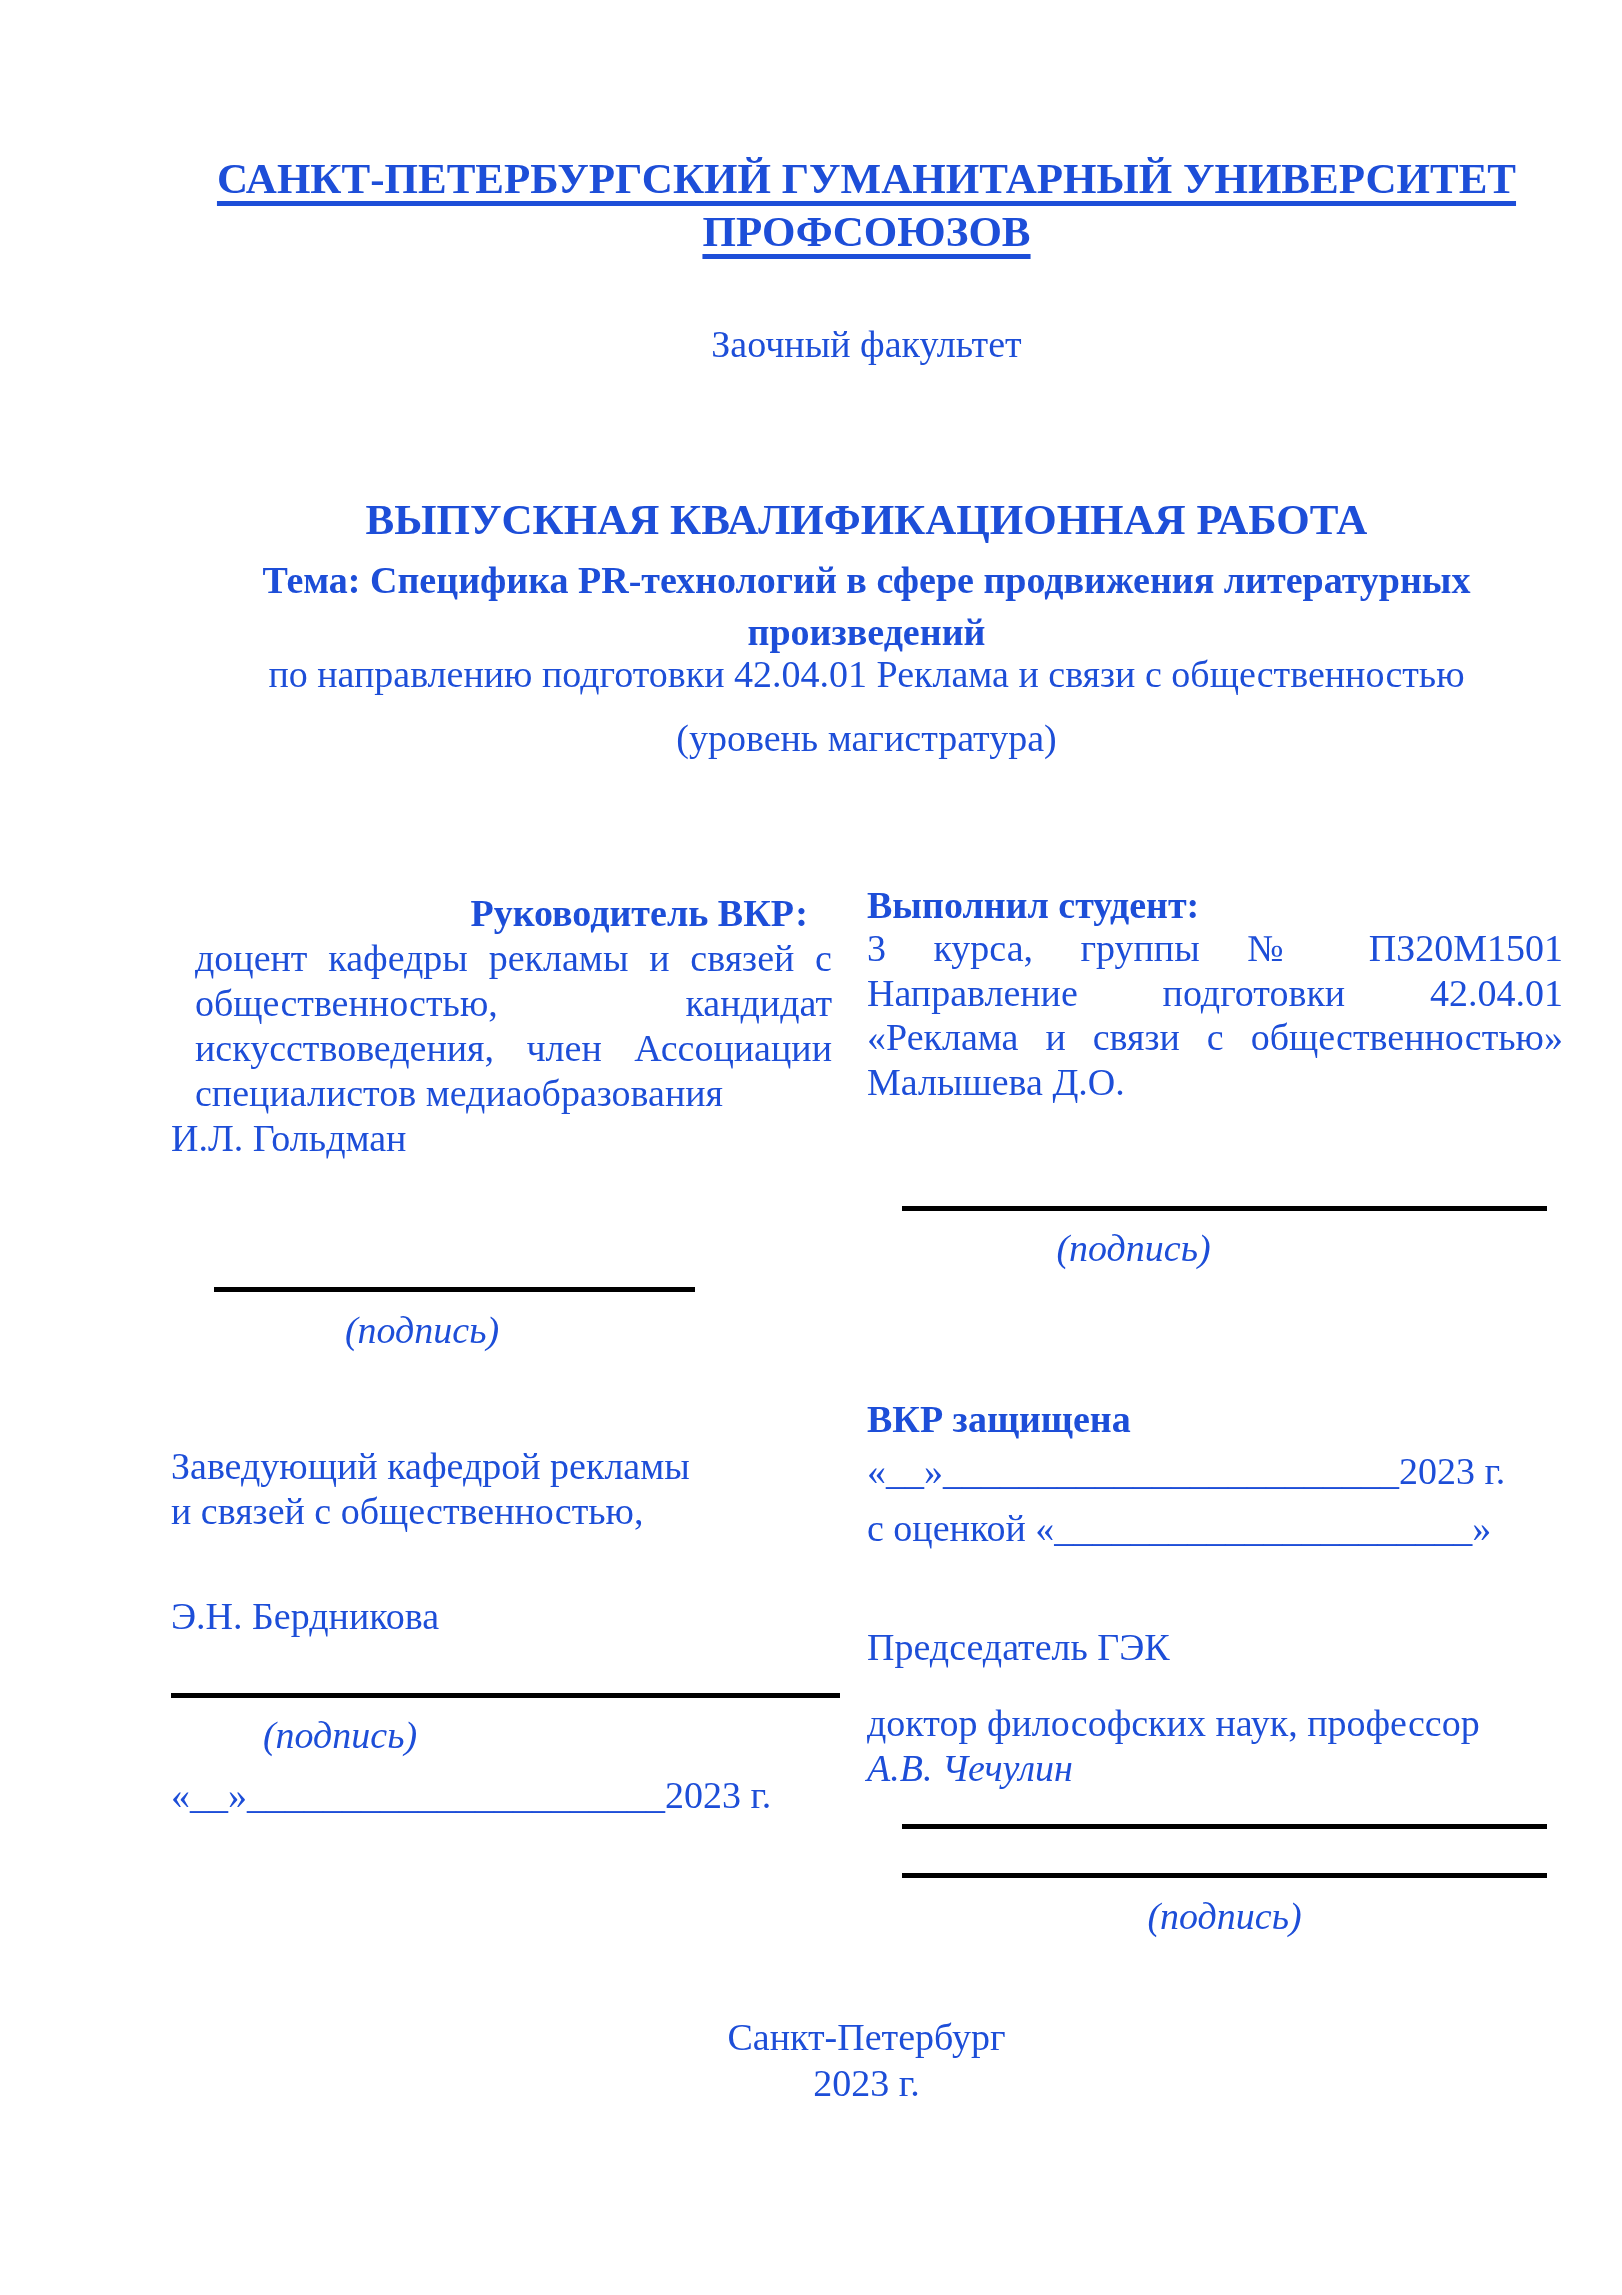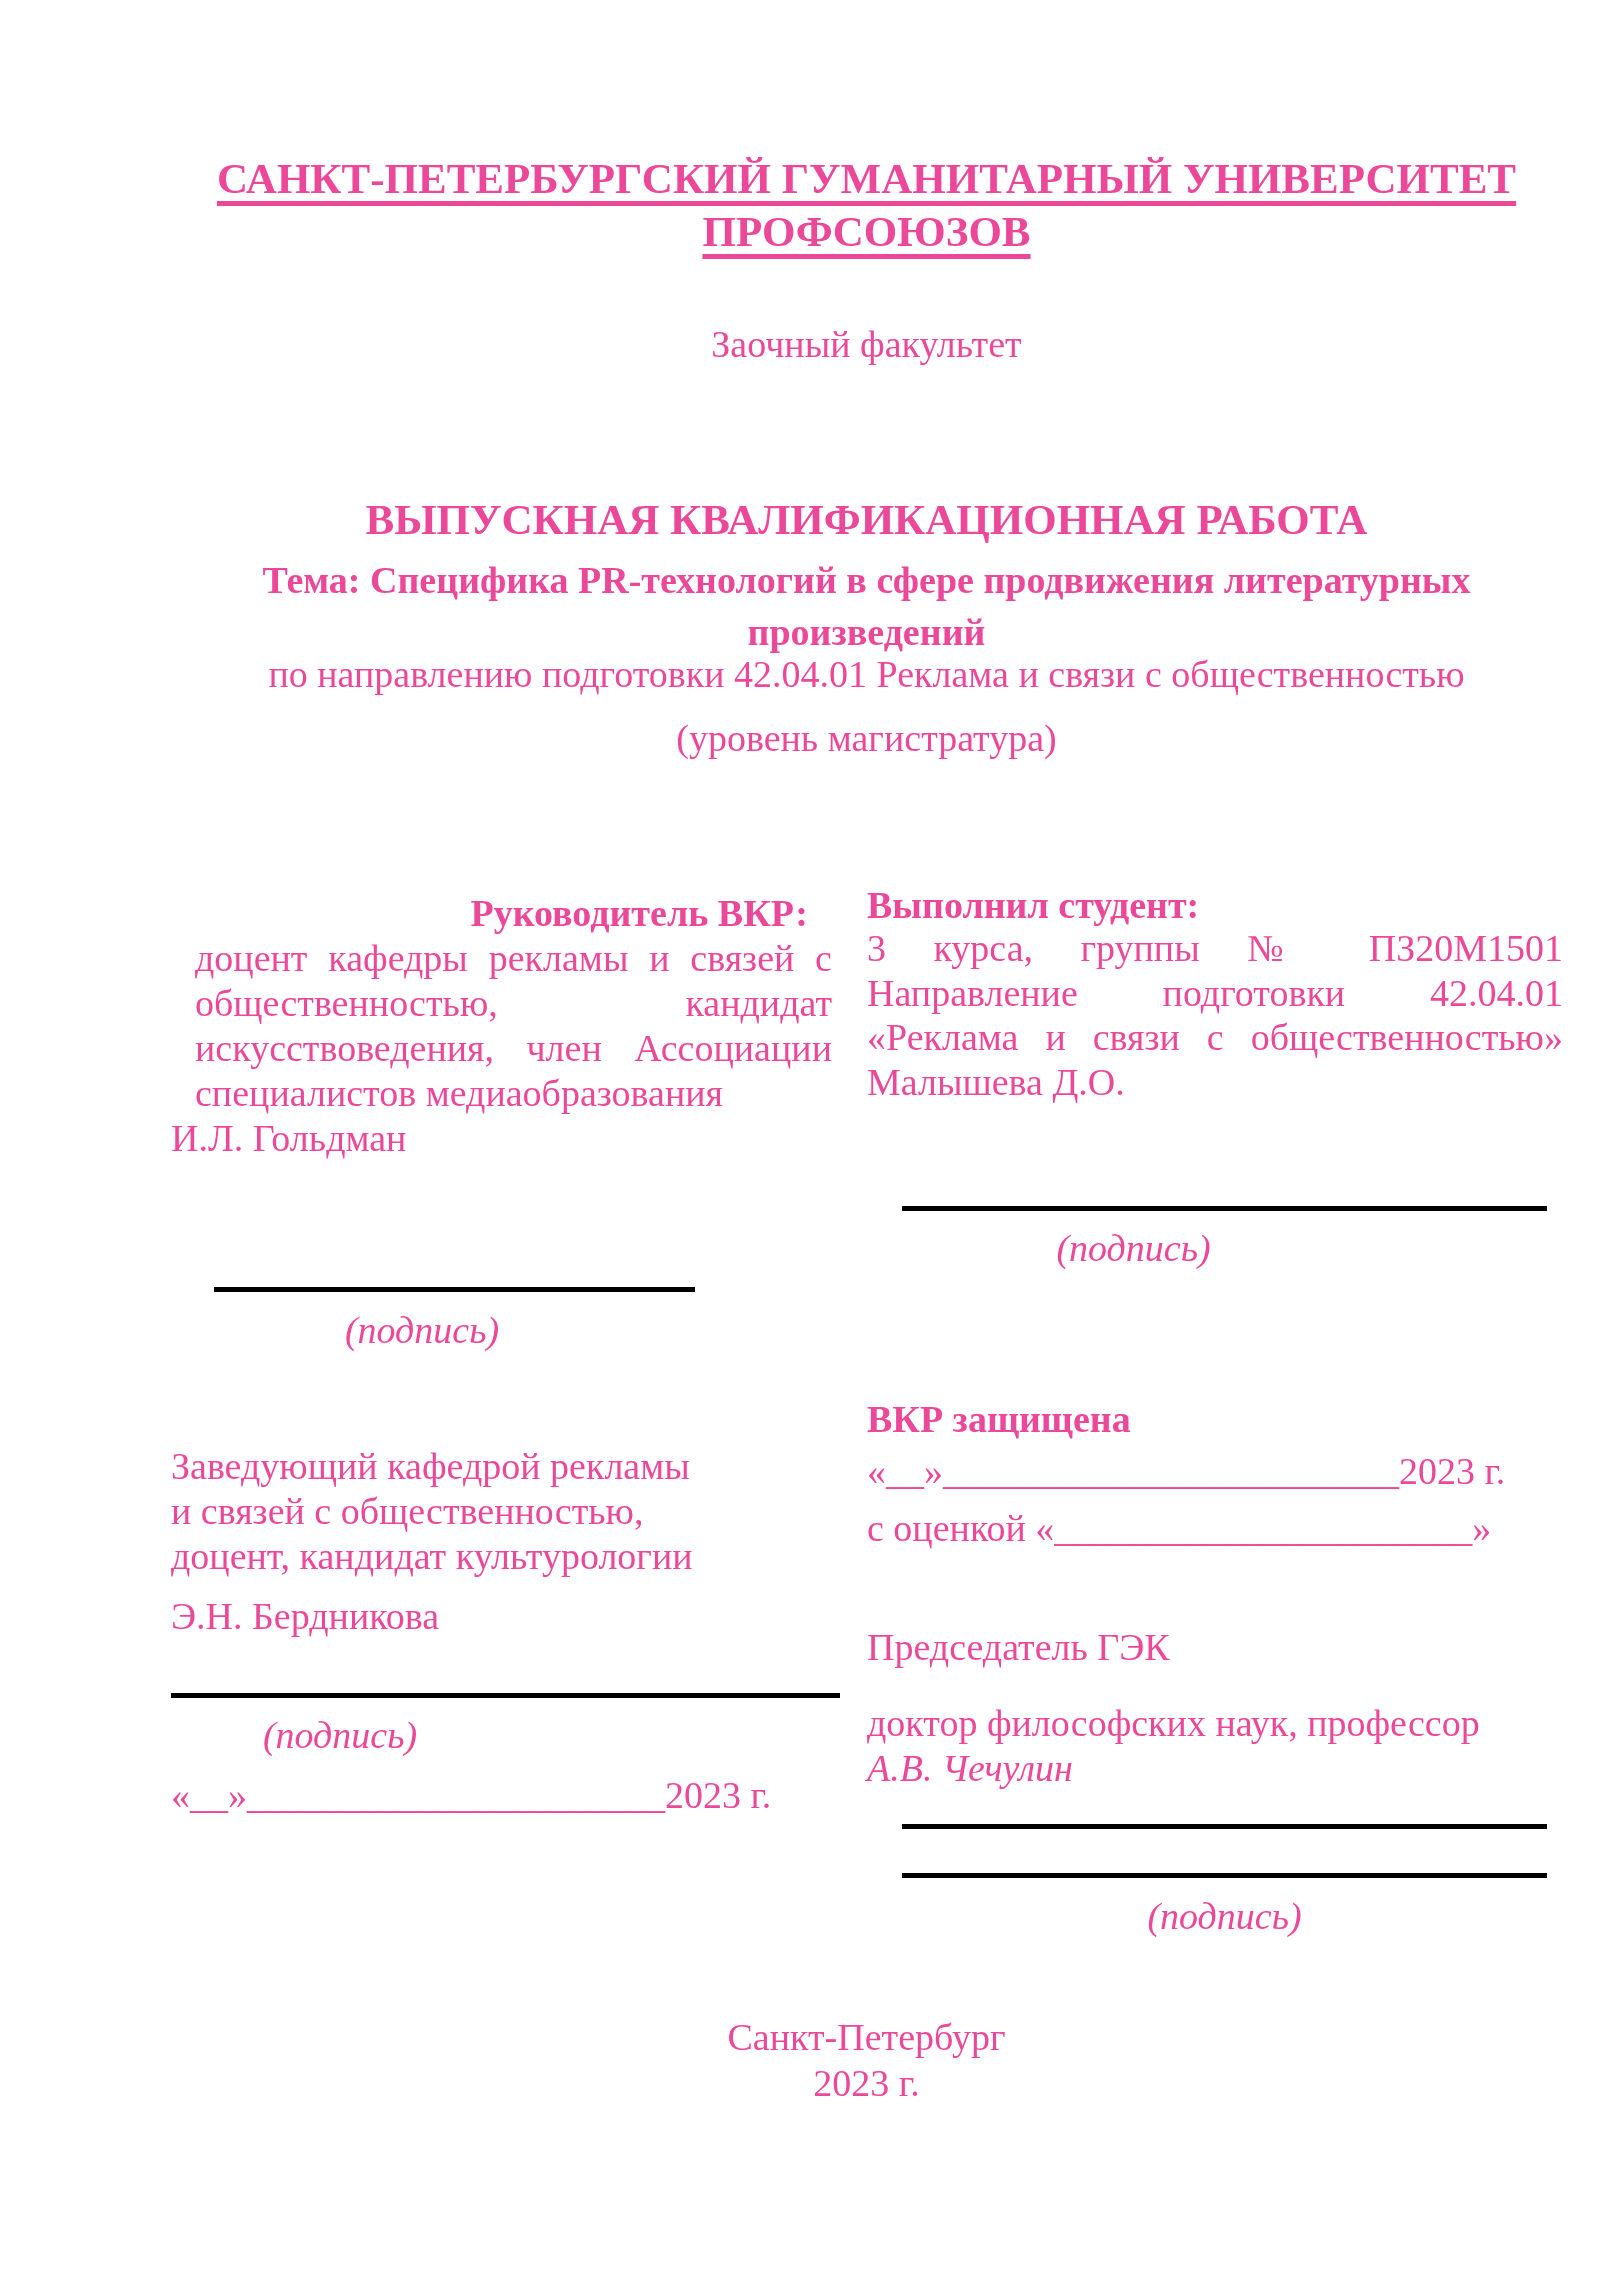--- a/index.html
+++ b/index.html
@@ -1,21 +1,21 @@
 <!DOCTYPE html>
 <html style="font-size:12.6px"><head>
 <meta charset="utf-8">
 <style>
   html, body { margin: 0; padding: 0; background: #ffffff; }
   .page {
     position: relative;
     width: 1623px;
     height: 2295px;
     background: #ffffff;
-    color: #ec4899;
+    color: #1d4ed8;
     font-family: "Liberation Serif", "DejaVu Serif", serif;
     font-size: 38px;
     line-height: 45px;
     overflow: hidden;
   }
   .abs { position: absolute; }
   .centered { text-align: center; }
   .bold { font-weight: bold; }
   .h55 { font-size: 43px; line-height: 53px; }
   .underlined {
@@ -99,21 +99,20 @@
   <div class="abs left-col sup-heading bold">Руководитель ВКР:</div>
   <div class="abs left-col sup-desc justify">доцент кафедры рекламы и связей с общественностью, кандидат искусствоведения, член Ассоциации специалистов медиаобразования</div>
   <div class="abs left-col sup-name">И.Л. Гольдман</div>
 
   <div class="abs rule l-rule-1"></div>
   <div class="abs sig-caption l-cap-1">(подпись)</div>
 
   <div class="abs left-col adm-lines">
     <div>Заведующий кафедрой рекламы</div>
     <div>и связей с общественностью,</div>
-    <div>доцент, кандидат культурологии</div>
   </div>
   <div class="abs left-col adm-name">Э.Н. Бердникова</div>
 
   <div class="abs rule l-rule-2"></div>
   <div class="abs sig-caption l-cap-2">(подпись)</div>
   <div class="abs left-col l-date">«__»______________________2023 г.</div>
 
   <div class="abs right-col stu-heading bold">Выполнил студент:</div>
   <div class="abs right-col stu-l1 jline">3 курса, группы № ПЗ20М1501</div>
   <div class="abs right-col stu-l2 jline">Направление подготовки 42.04.01</div>

